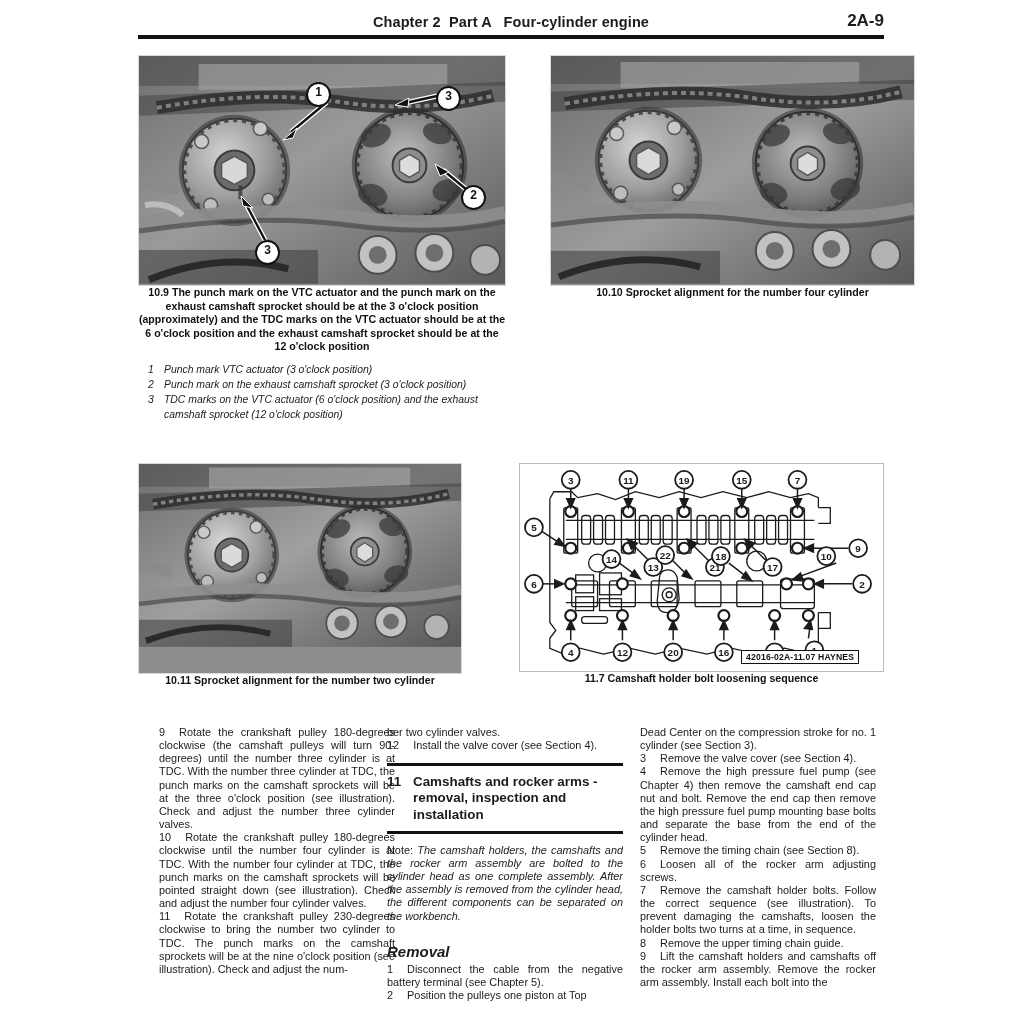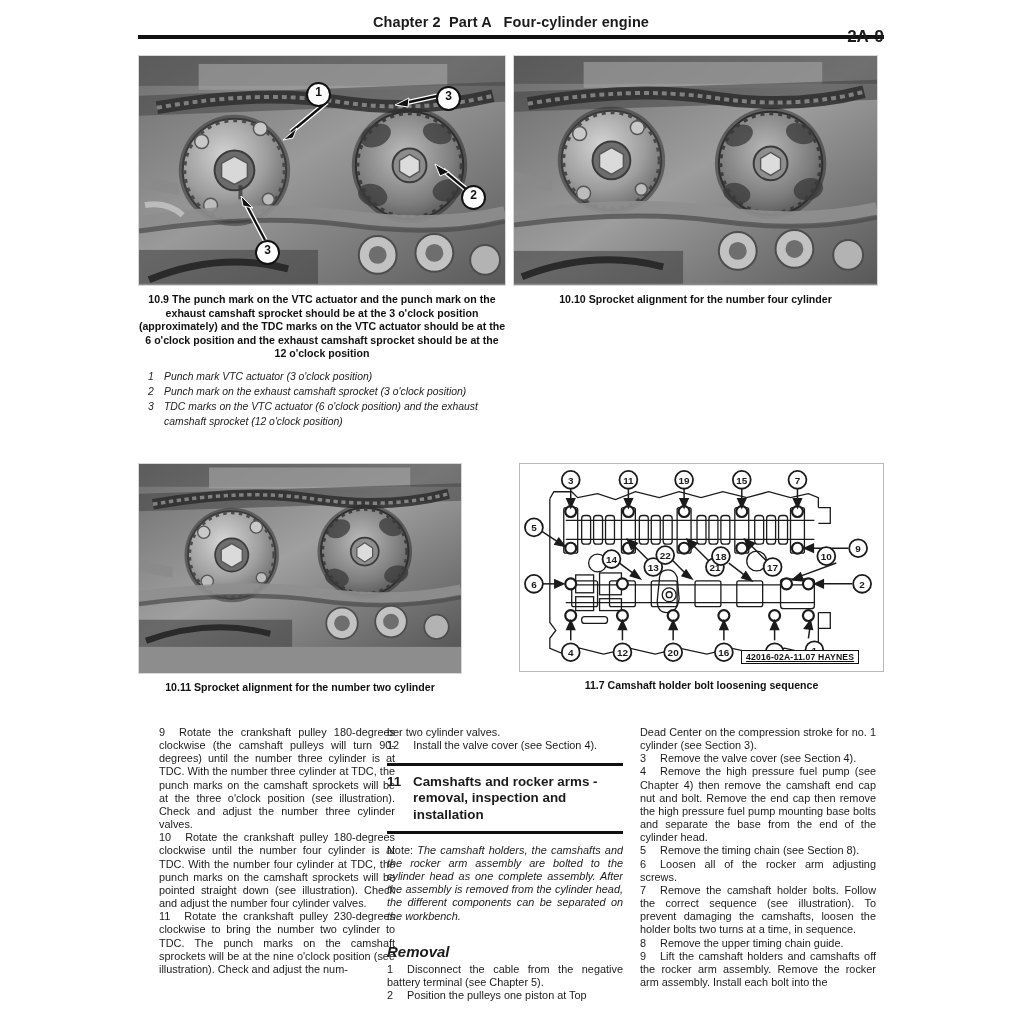--- a/index.html
+++ b/index.html
@@ -7,61 +7,61 @@
     width:1024px;height:1024px;background:#ffffff;
     font-family:"Liberation Sans", sans-serif;
     color:#1b1b1b;-webkit-font-smoothing:antialiased;
   }
   .page{position:relative;width:1024px;height:1024px;overflow:hidden;}
 
   
   .header{position:absolute;left:138px;top:14px;width:746px;}
   .header-row{display:flex;align-items:flex-end;justify-content:center;position:relative;}
   .header-title{font-size:14.5px;font-weight:bold;letter-spacing:.1px;white-space:pre;}
-  .header-folio{position:absolute;right:0;top:-3px;font-size:17px;font-weight:bold;margin-top:16px;}
+  .header-folio{position:absolute;right:0;top:-3px;font-size:17px;font-weight:bold;}
   .header-rule{margin-top:5px;height:4px;background:#111;}
 
   
   .fig{position:absolute;}
   .photo{
     position:relative;overflow:hidden;background:#8d8d8d;
     border:1px solid #d8d8d8;
   }
   .photo .grain{position:absolute;inset:0;}
 
   .callout{
     position:absolute;width:21px;height:21px;border-radius:50%;
     background:#fff;border:2px solid #111;color:#111;
     font-size:12px;font-weight:bold;line-height:17px;text-align:center;
     z-index:5;
   }
   .lead{position:absolute;z-index:4;}
 
   .cap{
     font-size:10.6px;font-weight:bold;line-height:13.6px;
-    text-align:center;color:#111;margin-top:7px;
+    text-align:center;color:#111;
   }
 
   
   .legend{margin-top:9px;font-style:italic;font-size:10.4px;line-height:14.2px;color:#222;}
   .legend-row{display:flex;margin-bottom:1px;}
   .legend-num{width:26px;flex:0 0 26px;text-align:center;}
   .legend-txt{flex:1;}
 
   
   .diagram-frame{
     position:absolute;left:519px;top:463px;width:365px;height:209px;
     border:1px solid #b9b9b9;background:#fff;box-sizing:border-box;
   }
   .diagram-frame svg{display:block;width:100%;height:100%;}
   .partcode{
     position:absolute;left:221px;top:186px;
     border:1.5px solid #111;background:#fff;color:#111;
     font-size:8.6px;font-weight:bold;letter-spacing:.2px;
-    padding:1px 4px 1px 4px;white-space:nowrap;text-decoration:underline;
+    padding:1px 4px 1px 4px;white-space:nowrap;
   }
 
   
   .cols{position:absolute;left:138px;top:726px;width:746px;height:292px;}
   .col{position:absolute;top:0;width:236px;height:292px;overflow:hidden;}
   .col1{left:0;margin-left:21px;}
   .col2{left:249px;}
   .col3{left:502px;}
   .para{
     font-size:10.9px;line-height:13.15px;text-align:justify;
@@ -200,21 +200,21 @@
         <div class="legend-num">2</div>
         <div class="legend-txt">Punch mark on the exhaust camshaft sprocket (3 o'clock position)</div>
       </div>
       <div class="legend-row">
         <div class="legend-num">3</div>
         <div class="legend-txt">TDC marks on the VTC actuator (6 o'clock position) and the exhaust camshaft sprocket (12 o'clock position)</div>
       </div>
     </div>
   </div>
 
-  <div class="fig" style="left:505px;top:55px;width:365px;padding-left:8px;">
+  <div class="fig" style="left:542px;top:55px;width:365px;padding-left:8px;">
     <div class="photo" style="height:229px;">
       <svg class="grain" viewBox="0 0 365 229" preserveAspectRatio="none">
         <defs>
           <linearGradient id="bgB" x1="0" y1="0" x2="1" y2="1">
             <stop offset="0%" stop-color="#6b6b6b"></stop>
               <stop offset="50%" stop-color="#9d9d9d"></stop>
             <stop offset="100%" stop-color="#585858"></stop>
           </linearGradient>
           <radialGradient id="metalC" cx="40%" cy="35%" r="70%">
             <stop offset="0%" stop-color="#d4d4d4"></stop>

